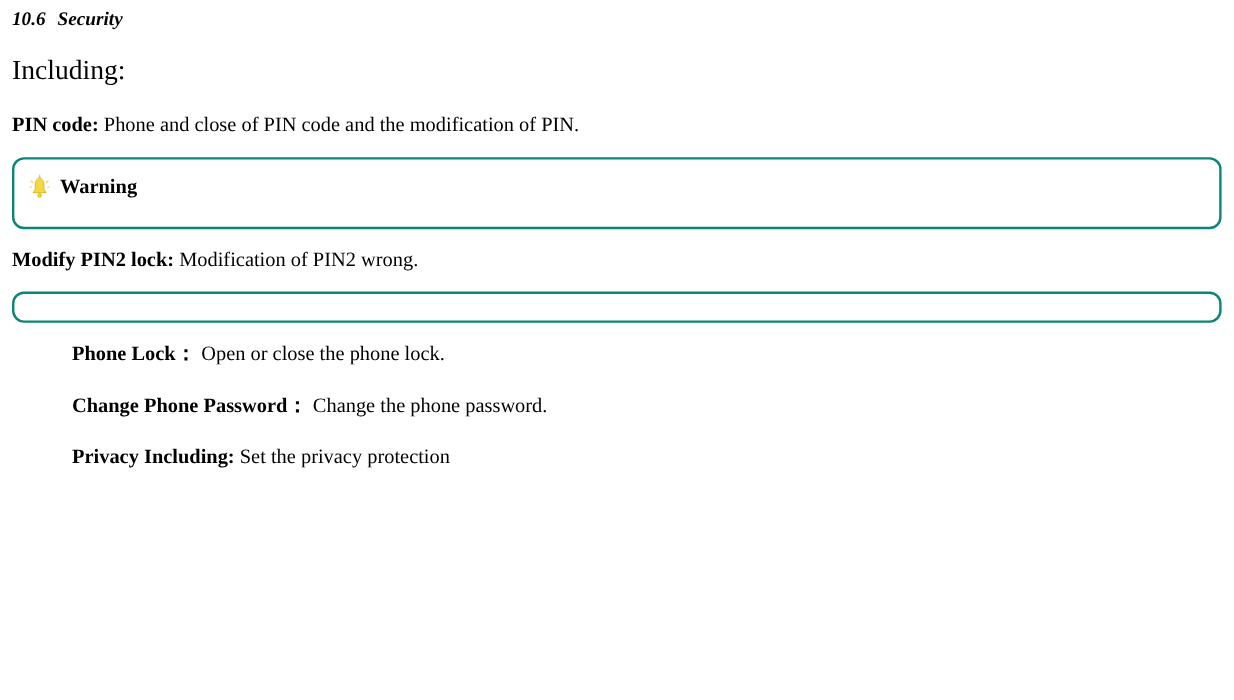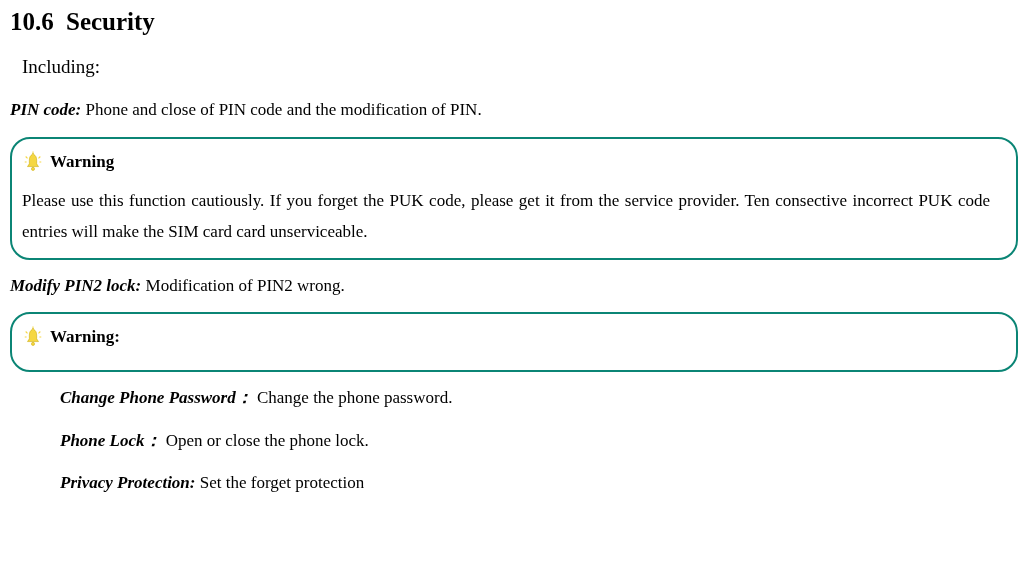--- a/index.html
+++ b/index.html
@@ -6,31 +6,32 @@
     body {
       margin: 0;
       padding: 8px 10px 8px 10px;
       font-family: "Times New Roman", Times, serif;
       font-size: 17px;
       color: #000;
       background: #fff;
       width: 1028px;
     }
     .section-heading {
-      font-size: 25px;
+      font-size: 16px;
       font-weight: bold;
       margin: 0 0 20px 0;
+      font-style: italic;
     }
     .section-num { margin-right: 6px; }
-    .intro { font-size: 19px; margin: 0 0 20px 12px; }
+    .intro { font-size: 23px; margin: 0 0 20px 0; }
     .item-line { margin: 0 0 14px 0; line-height: 1.45; }
-    .bold-label { font-weight: bold; font-style: italic; }
+    .bold-label { font-weight: bold; }
     .warning-box {
       border: 2px solid #0b8575;
-      border-radius: 20px;
+      border-radius: 10px;
       padding: 12px 26px 10px 10px;
       margin: 0 0 14px 0;
     }
     .warning-header {
       display: flex;
       align-items: center;
       gap: 6px;
       margin-bottom: 12px;
     }
     .warning-header .icon { width: 22px; height: 22px; display: inline-block; }
@@ -64,43 +65,32 @@
   <div class="warning-header">
     <span class="icon">
       <svg class="bell" viewBox="0 0 24 24">
         <path d="M12 2 L13 4 C15 5 16 7 16 10 L16 14 L18 17 L6 17 L8 14 L8 10 C8 7 9 5 11 4 Z" fill="#f5d742" stroke="#c9a800" stroke-width="0.6"></path>
         <circle cx="12" cy="19.5" r="1.7" fill="#f5d742" stroke="#c9a800" stroke-width="0.6"></circle>
         <path d="M3 12 L5 12 M19 12 L21 12 M4 6 L6 8 M18 8 L20 6 M12 0.5 L12 2" stroke="#f5d742" stroke-width="1.2"></path>
       </svg>
     </span>
     <span class="label">Warning</span>
   </div>
-  <p class="warning-body">Please use this function cautiously. If you forget the PUK code, please get it from the service provider. Ten consective incorrect PUK code entries will make the SIM card card unserviceable.</p>
 </div>
 
 <p class="item-line">
   <span class="bold-label">Modify PIN2 lock:</span><span> Modification of PIN2 wrong.</span>
 </p>
 
 <div class="warning-box">
-  <div class="warning-header">
-    <span class="icon">
-      <svg class="bell" viewBox="0 0 24 24">
-        <path d="M12 2 L13 4 C15 5 16 7 16 10 L16 14 L18 17 L6 17 L8 14 L8 10 C8 7 9 5 11 4 Z" fill="#f5d742" stroke="#c9a800" stroke-width="0.6"></path>
-        <circle cx="12" cy="19.5" r="1.7" fill="#f5d742" stroke="#c9a800" stroke-width="0.6"></circle>
-        <path d="M3 12 L5 12 M19 12 L21 12 M4 6 L6 8 M18 8 L20 6 M12 0.5 L12 2" stroke="#f5d742" stroke-width="1.2"></path>
-      </svg>
-    </span>
-    <span class="label">Warning:</span>
-  </div>
 </div>
 
 <div class="indented-items">
   <p class="item-line">
+    <span class="bold-label">Phone Lock：</span><span> Open or close the phone lock.</span>
+  </p>
+  <p class="item-line">
     <span class="bold-label">Change Phone Password：</span><span> Change the phone password.</span>
   </p>
   <p class="item-line">
-    <span class="bold-label">Phone Lock：</span><span> Open or close the phone lock.</span>
-  </p>
-  <p class="item-line">
-    <span class="bold-label">Privacy Protection:</span><span> Set the forget protection</span>
+    <span class="bold-label">Privacy Including:</span><span> Set the privacy protection</span>
   </p>
 </div>
 
 </body></html>

